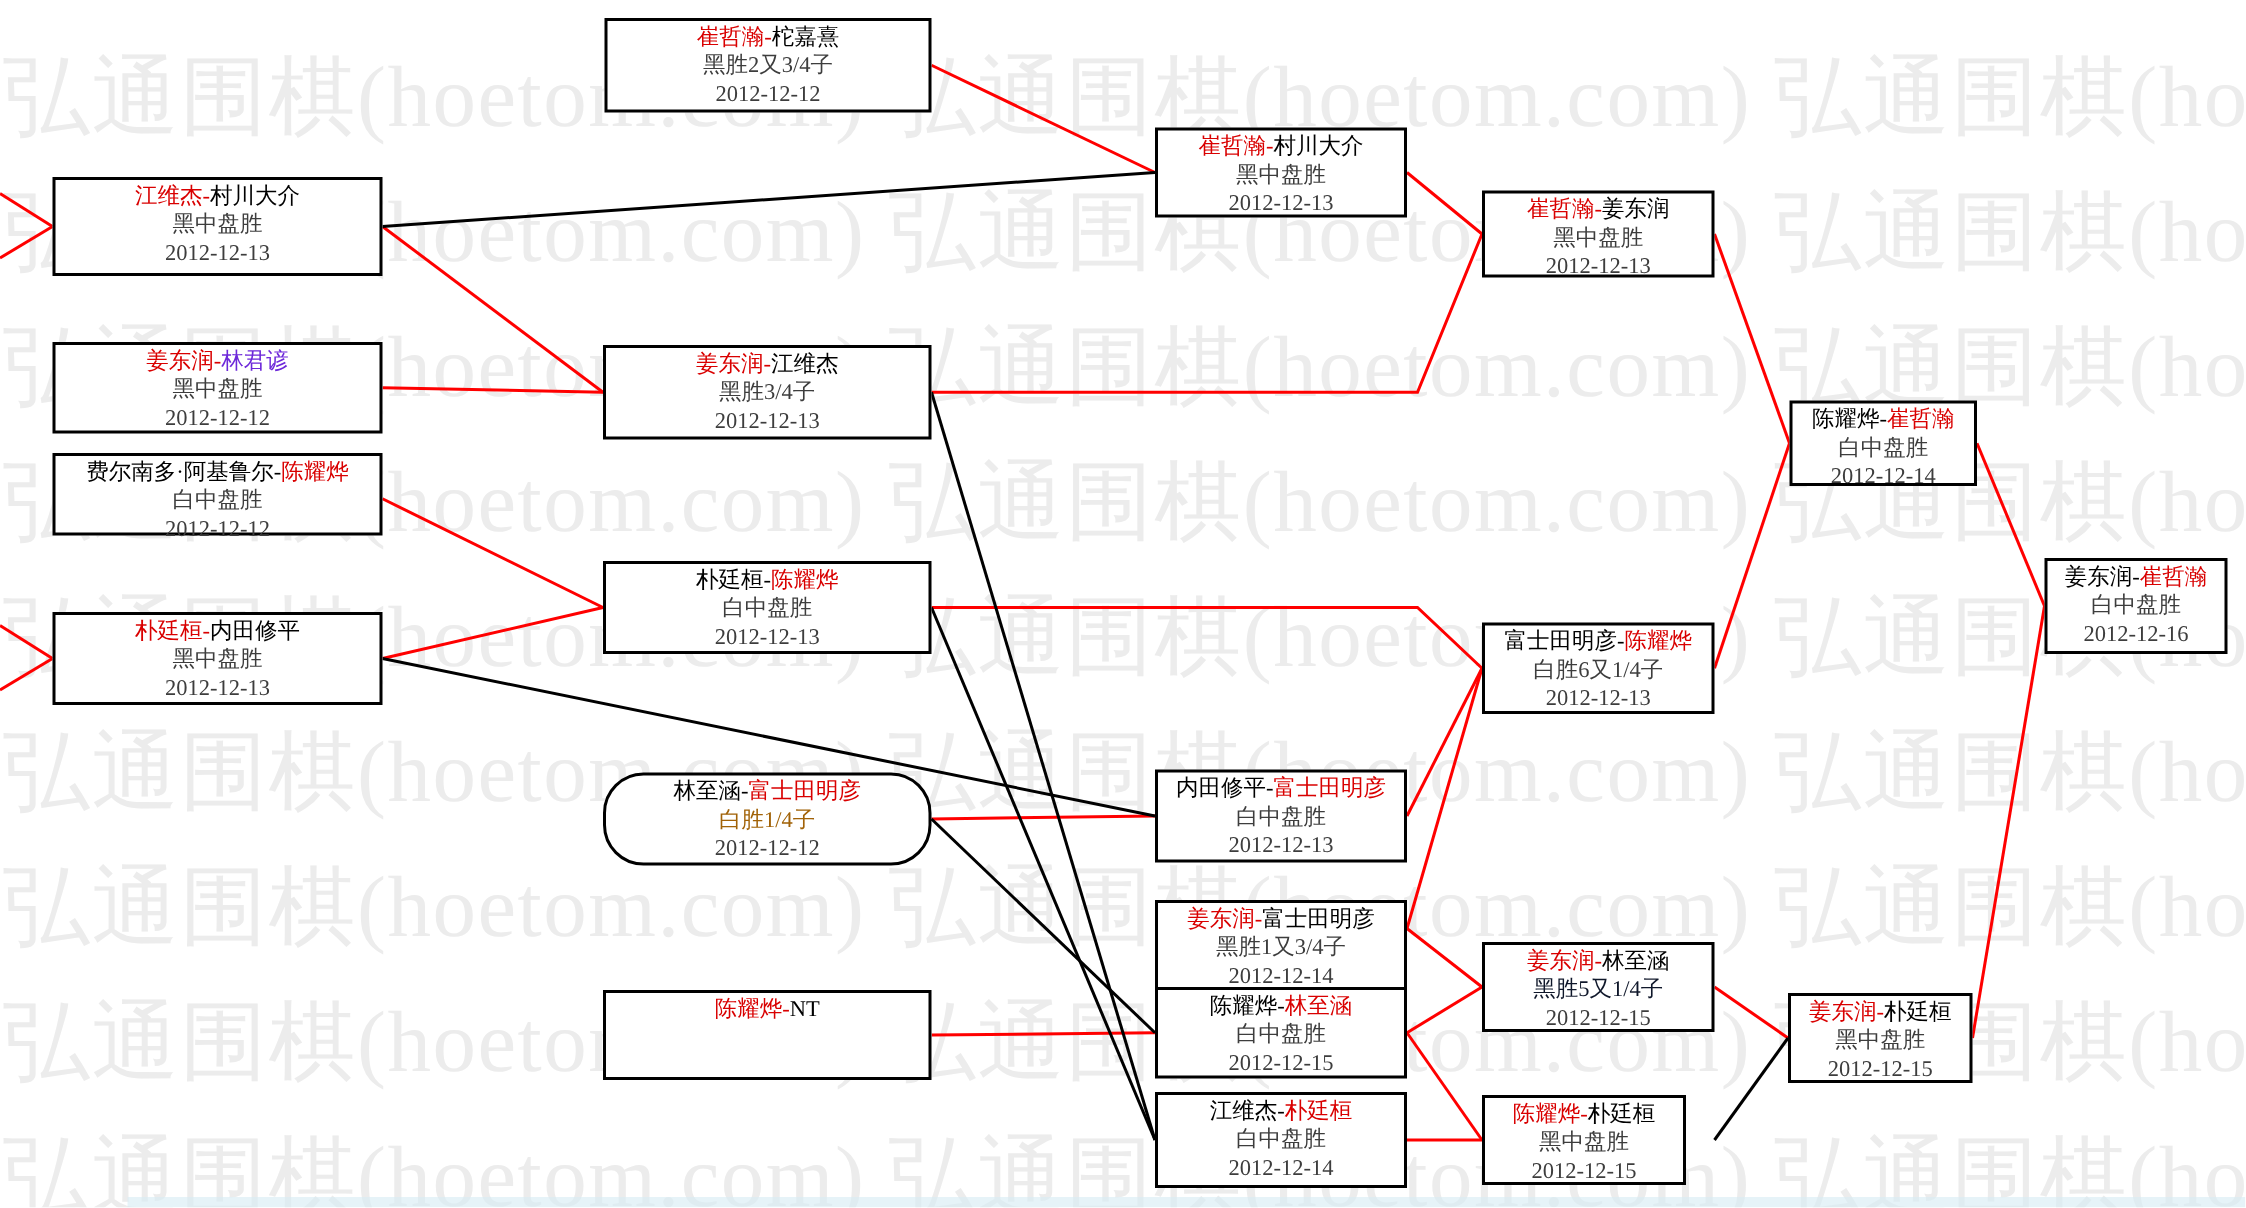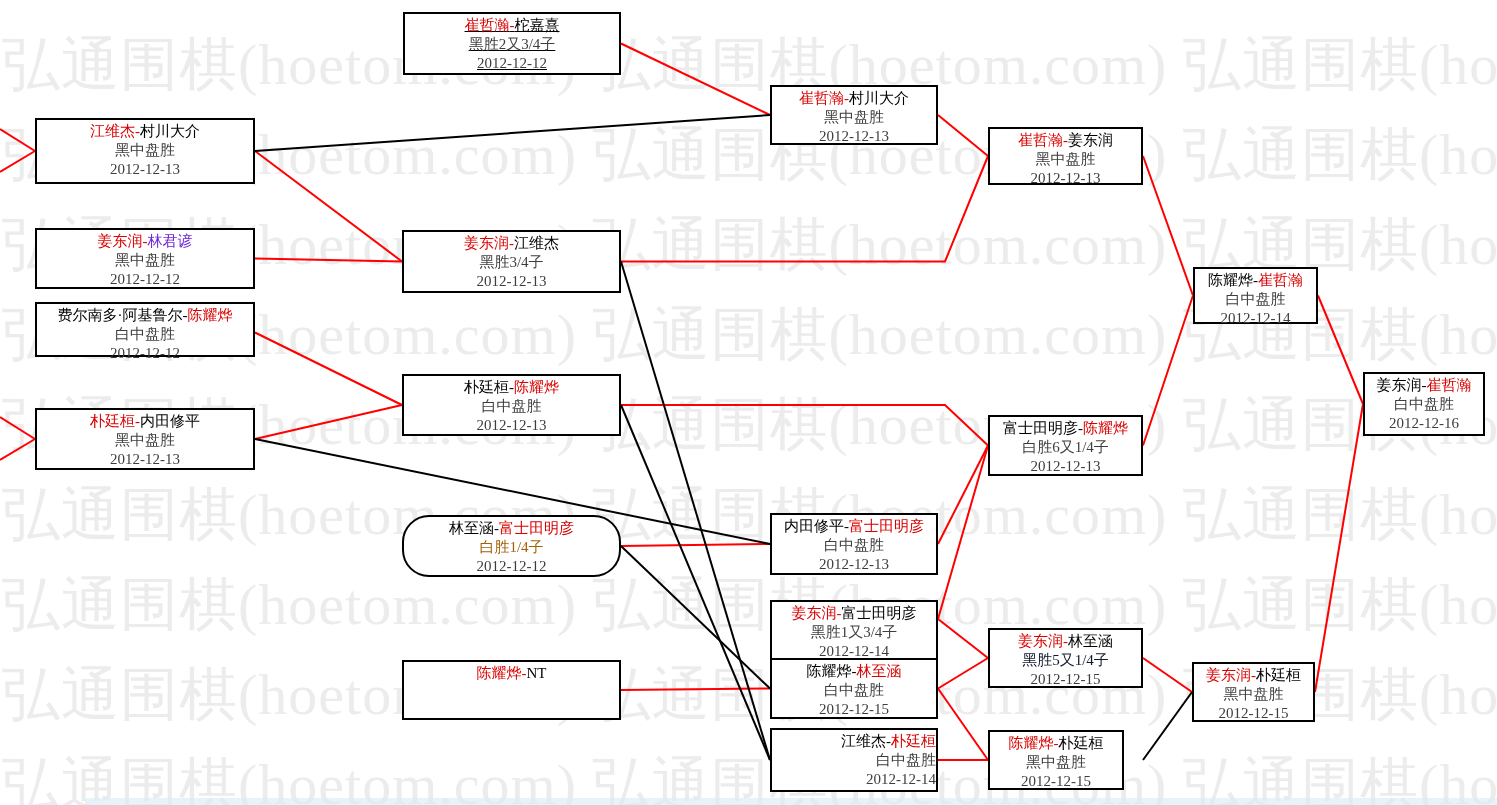--- a/index.html
+++ b/index.html
@@ -84,21 +84,21 @@
       <polyline points="621,261.5 770,760" fill="none" stroke="#000000" stroke-width="2"></polyline>
       <polyline points="621,405 770,760" fill="none" stroke="#000000" stroke-width="2"></polyline>
       <polyline points="621,546 770,688.5" fill="none" stroke="#000000" stroke-width="2"></polyline>
       <polyline points="1143,760 1192,692" fill="none" stroke="#000000" stroke-width="2"></polyline>
       <line x1="0" y1="129" x2="35" y2="151" stroke="#ff0000" stroke-width="2"></line>
       <line x1="0" y1="172" x2="35" y2="151" stroke="#ff0000" stroke-width="2"></line>
       <line x1="0" y1="417" x2="35" y2="439" stroke="#ff0000" stroke-width="2"></line>
       <line x1="0" y1="460" x2="35" y2="439" stroke="#ff0000" stroke-width="2"></line>
     </svg>
   <div id="boxes">
-      <div class="match" style="left: 403px; top: 12px; width: 218px; height: 63px; text-decoration: underline;">
+      <div class="match" style="left: 403px; top: 12px; width: 218px; height: 63px;">
         <div class="names"><span style="color: rgb(217, 0, 0);">崔哲瀚</span><span style="color: rgb(217, 0, 0);">-</span><span style="color: rgb(0, 0, 0);">柁嘉熹</span></div>
         <div class="result" style="color: rgb(61, 61, 61);">黑胜2又3/4子</div>
         <div class="date" style="color: rgb(61, 61, 61);">2012-12-12</div>
       </div>
       <div class="match" style="left: 770px; top: 85px; width: 168px; height: 60px;">
         <div class="names"><span style="color: rgb(217, 0, 0);">崔哲瀚</span><span style="color: rgb(217, 0, 0);">-</span><span style="color: rgb(0, 0, 0);">村川大介</span></div>
         <div class="result" style="color: rgb(61, 61, 61);">黑中盘胜</div>
         <div class="date" style="color: rgb(61, 61, 61);">2012-12-13</div>
       </div>
       <div class="match" style="left: 35px; top: 118px; width: 220px; height: 66px;">
@@ -177,21 +177,21 @@
       <div class="match" style="left: 770px; top: 658px; width: 168px; height: 61px;">
         <div class="names"><span style="color: rgb(0, 0, 0);">陈耀烨</span><span style="color: rgb(0, 0, 0);">-</span><span style="color: rgb(217, 0, 0);">林至涵</span></div>
         <div class="result" style="color: rgb(61, 61, 61);">白中盘胜</div>
         <div class="date" style="color: rgb(61, 61, 61);">2012-12-15</div>
       </div>
       <div class="match" style="left: 1192px; top: 662px; width: 123px; height: 60px;">
         <div class="names"><span style="color: rgb(217, 0, 0);">姜东润</span><span style="color: rgb(217, 0, 0);">-</span><span style="color: rgb(0, 0, 0);">朴廷桓</span></div>
         <div class="result" style="color: rgb(61, 61, 61);">黑中盘胜</div>
         <div class="date" style="color: rgb(61, 61, 61);">2012-12-15</div>
       </div>
-      <div class="match" style="left: 770px; top: 728px; width: 168px; height: 64px; text-align: right;">
+      <div class="match" style="left: 770px; top: 728px; width: 168px; height: 64px;">
         <div class="names"><span style="color: rgb(0, 0, 0);">江维杰</span><span style="color: rgb(0, 0, 0);">-</span><span style="color: rgb(217, 0, 0);">朴廷桓</span></div>
         <div class="result" style="color: rgb(61, 61, 61);">白中盘胜</div>
         <div class="date" style="color: rgb(61, 61, 61);">2012-12-14</div>
       </div>
       <div class="match" style="left: 988px; top: 730px; width: 136px; height: 60px;">
         <div class="names"><span style="color: rgb(217, 0, 0);">陈耀烨</span><span style="color: rgb(217, 0, 0);">-</span><span style="color: rgb(0, 0, 0);">朴廷桓</span></div>
         <div class="result" style="color: rgb(61, 61, 61);">黑中盘胜</div>
         <div class="date" style="color: rgb(61, 61, 61);">2012-12-15</div>
       </div>
     </div>

